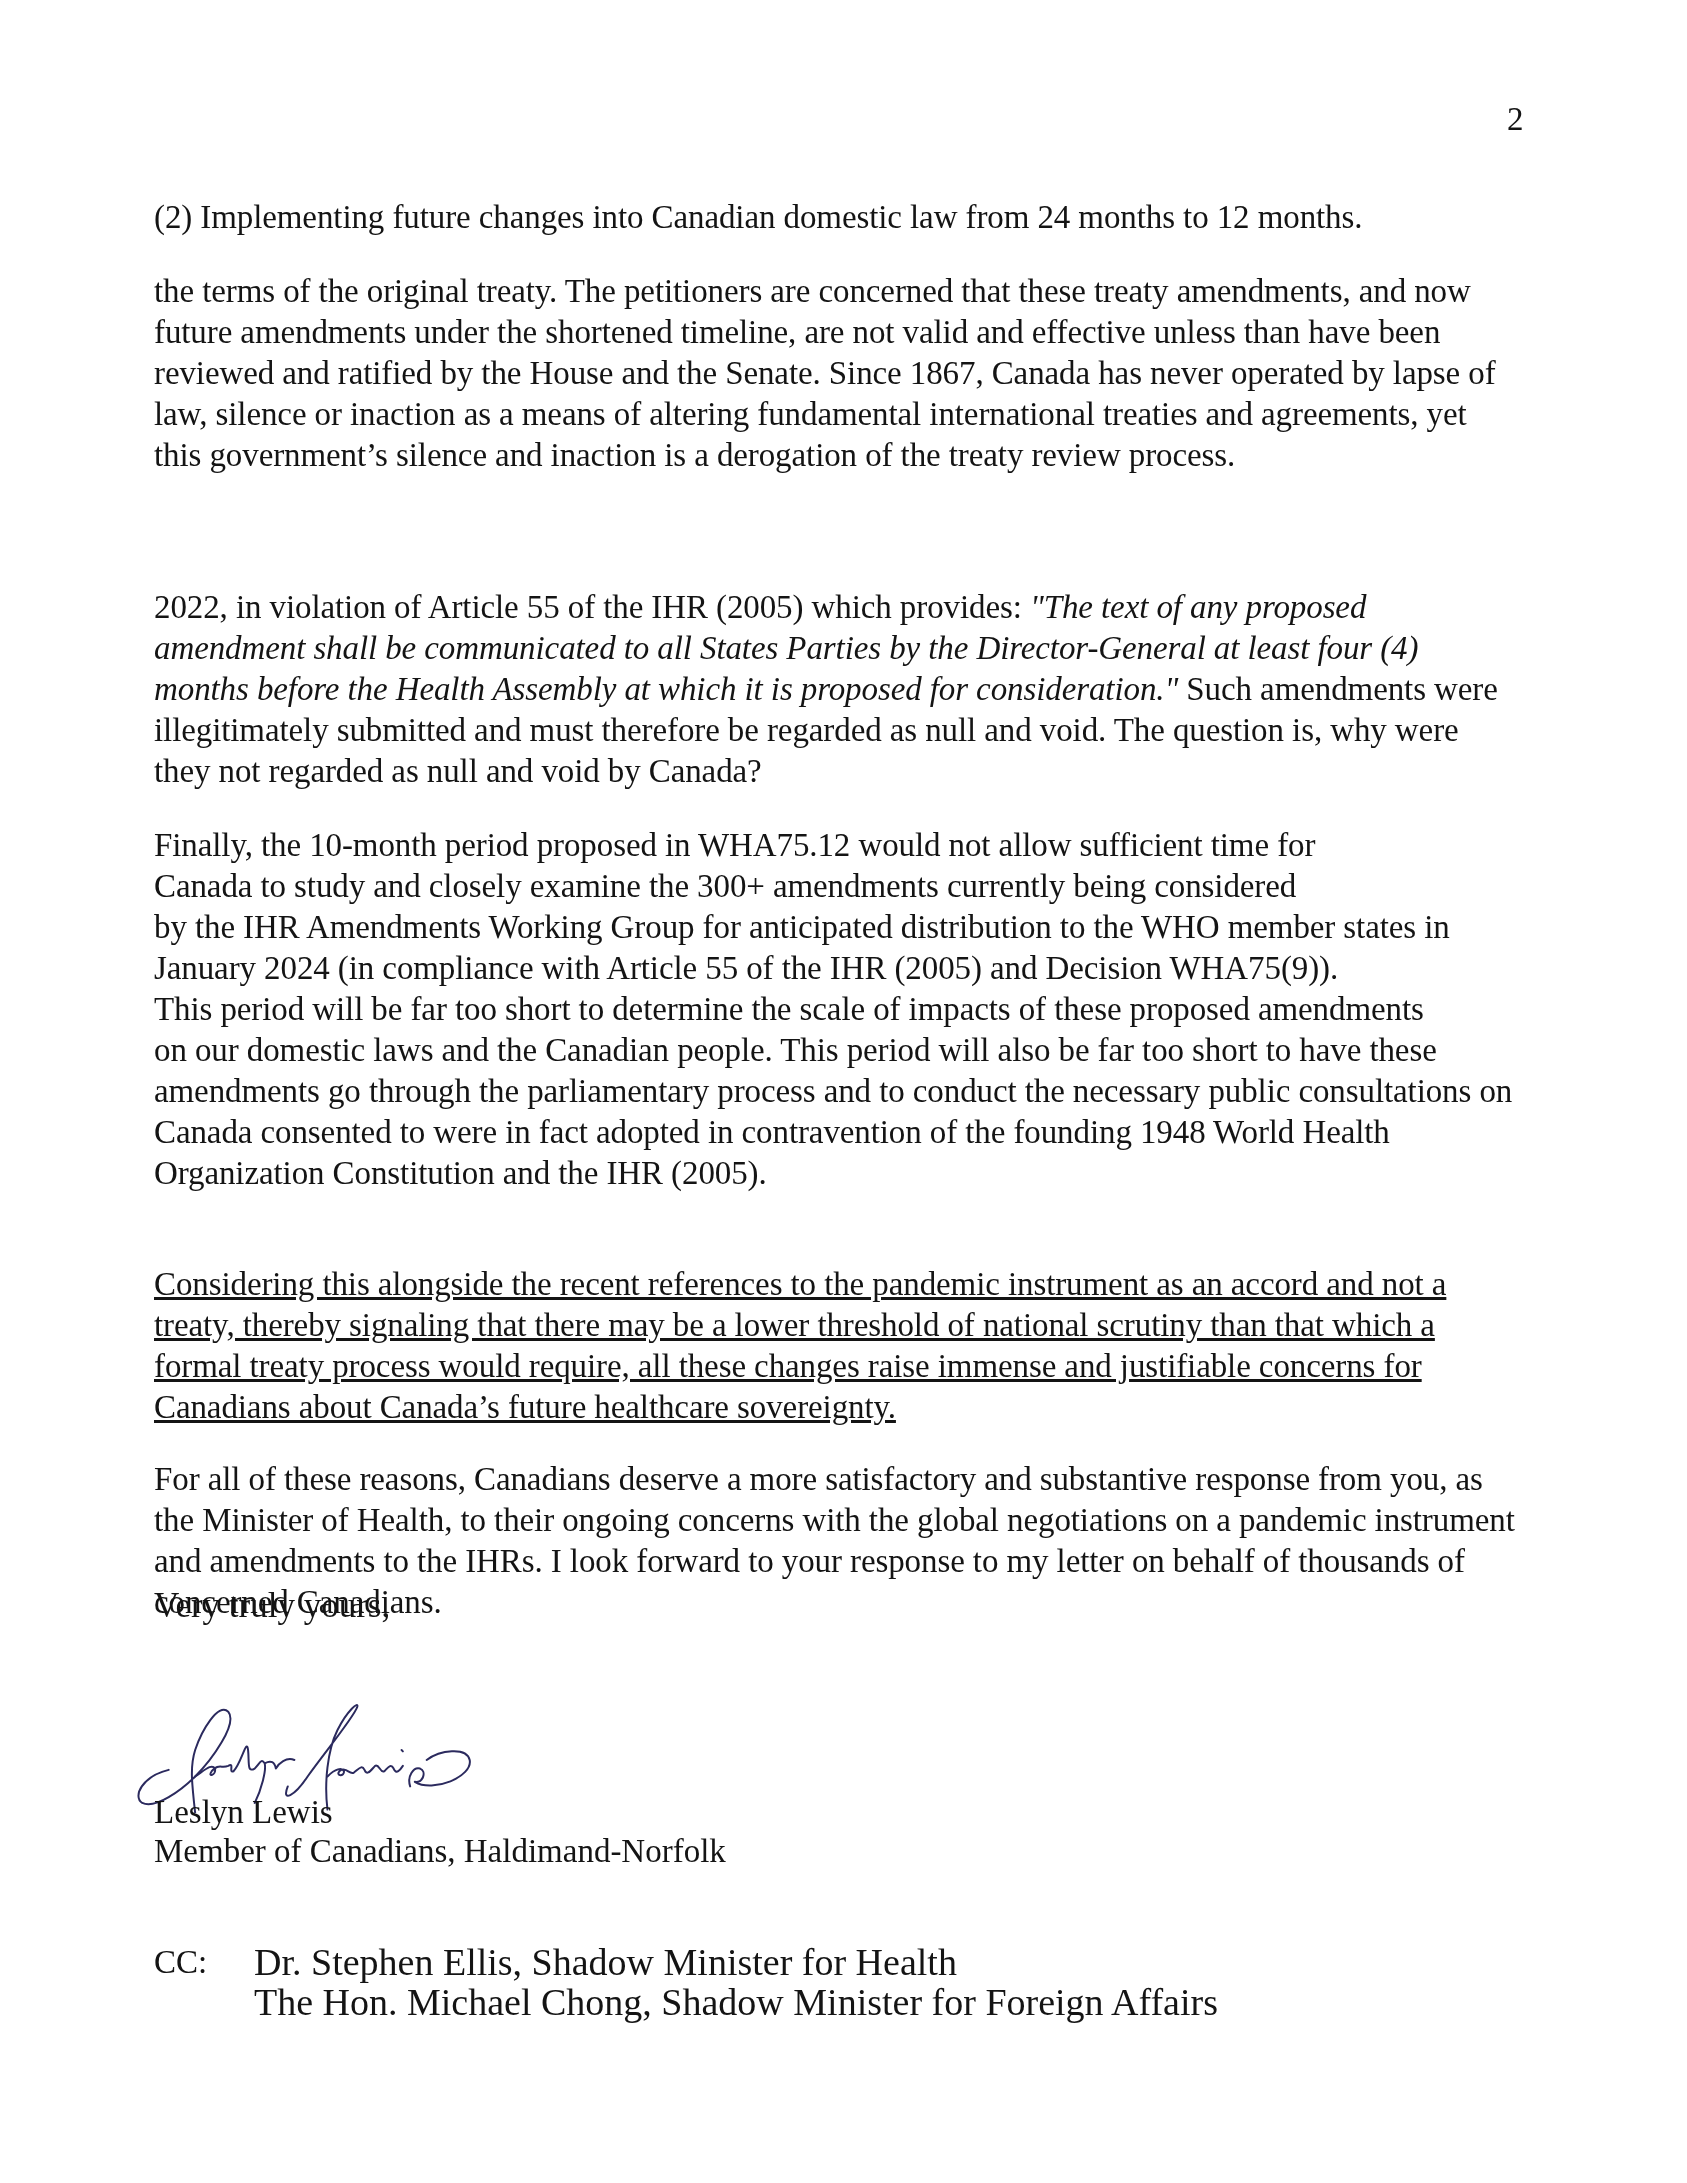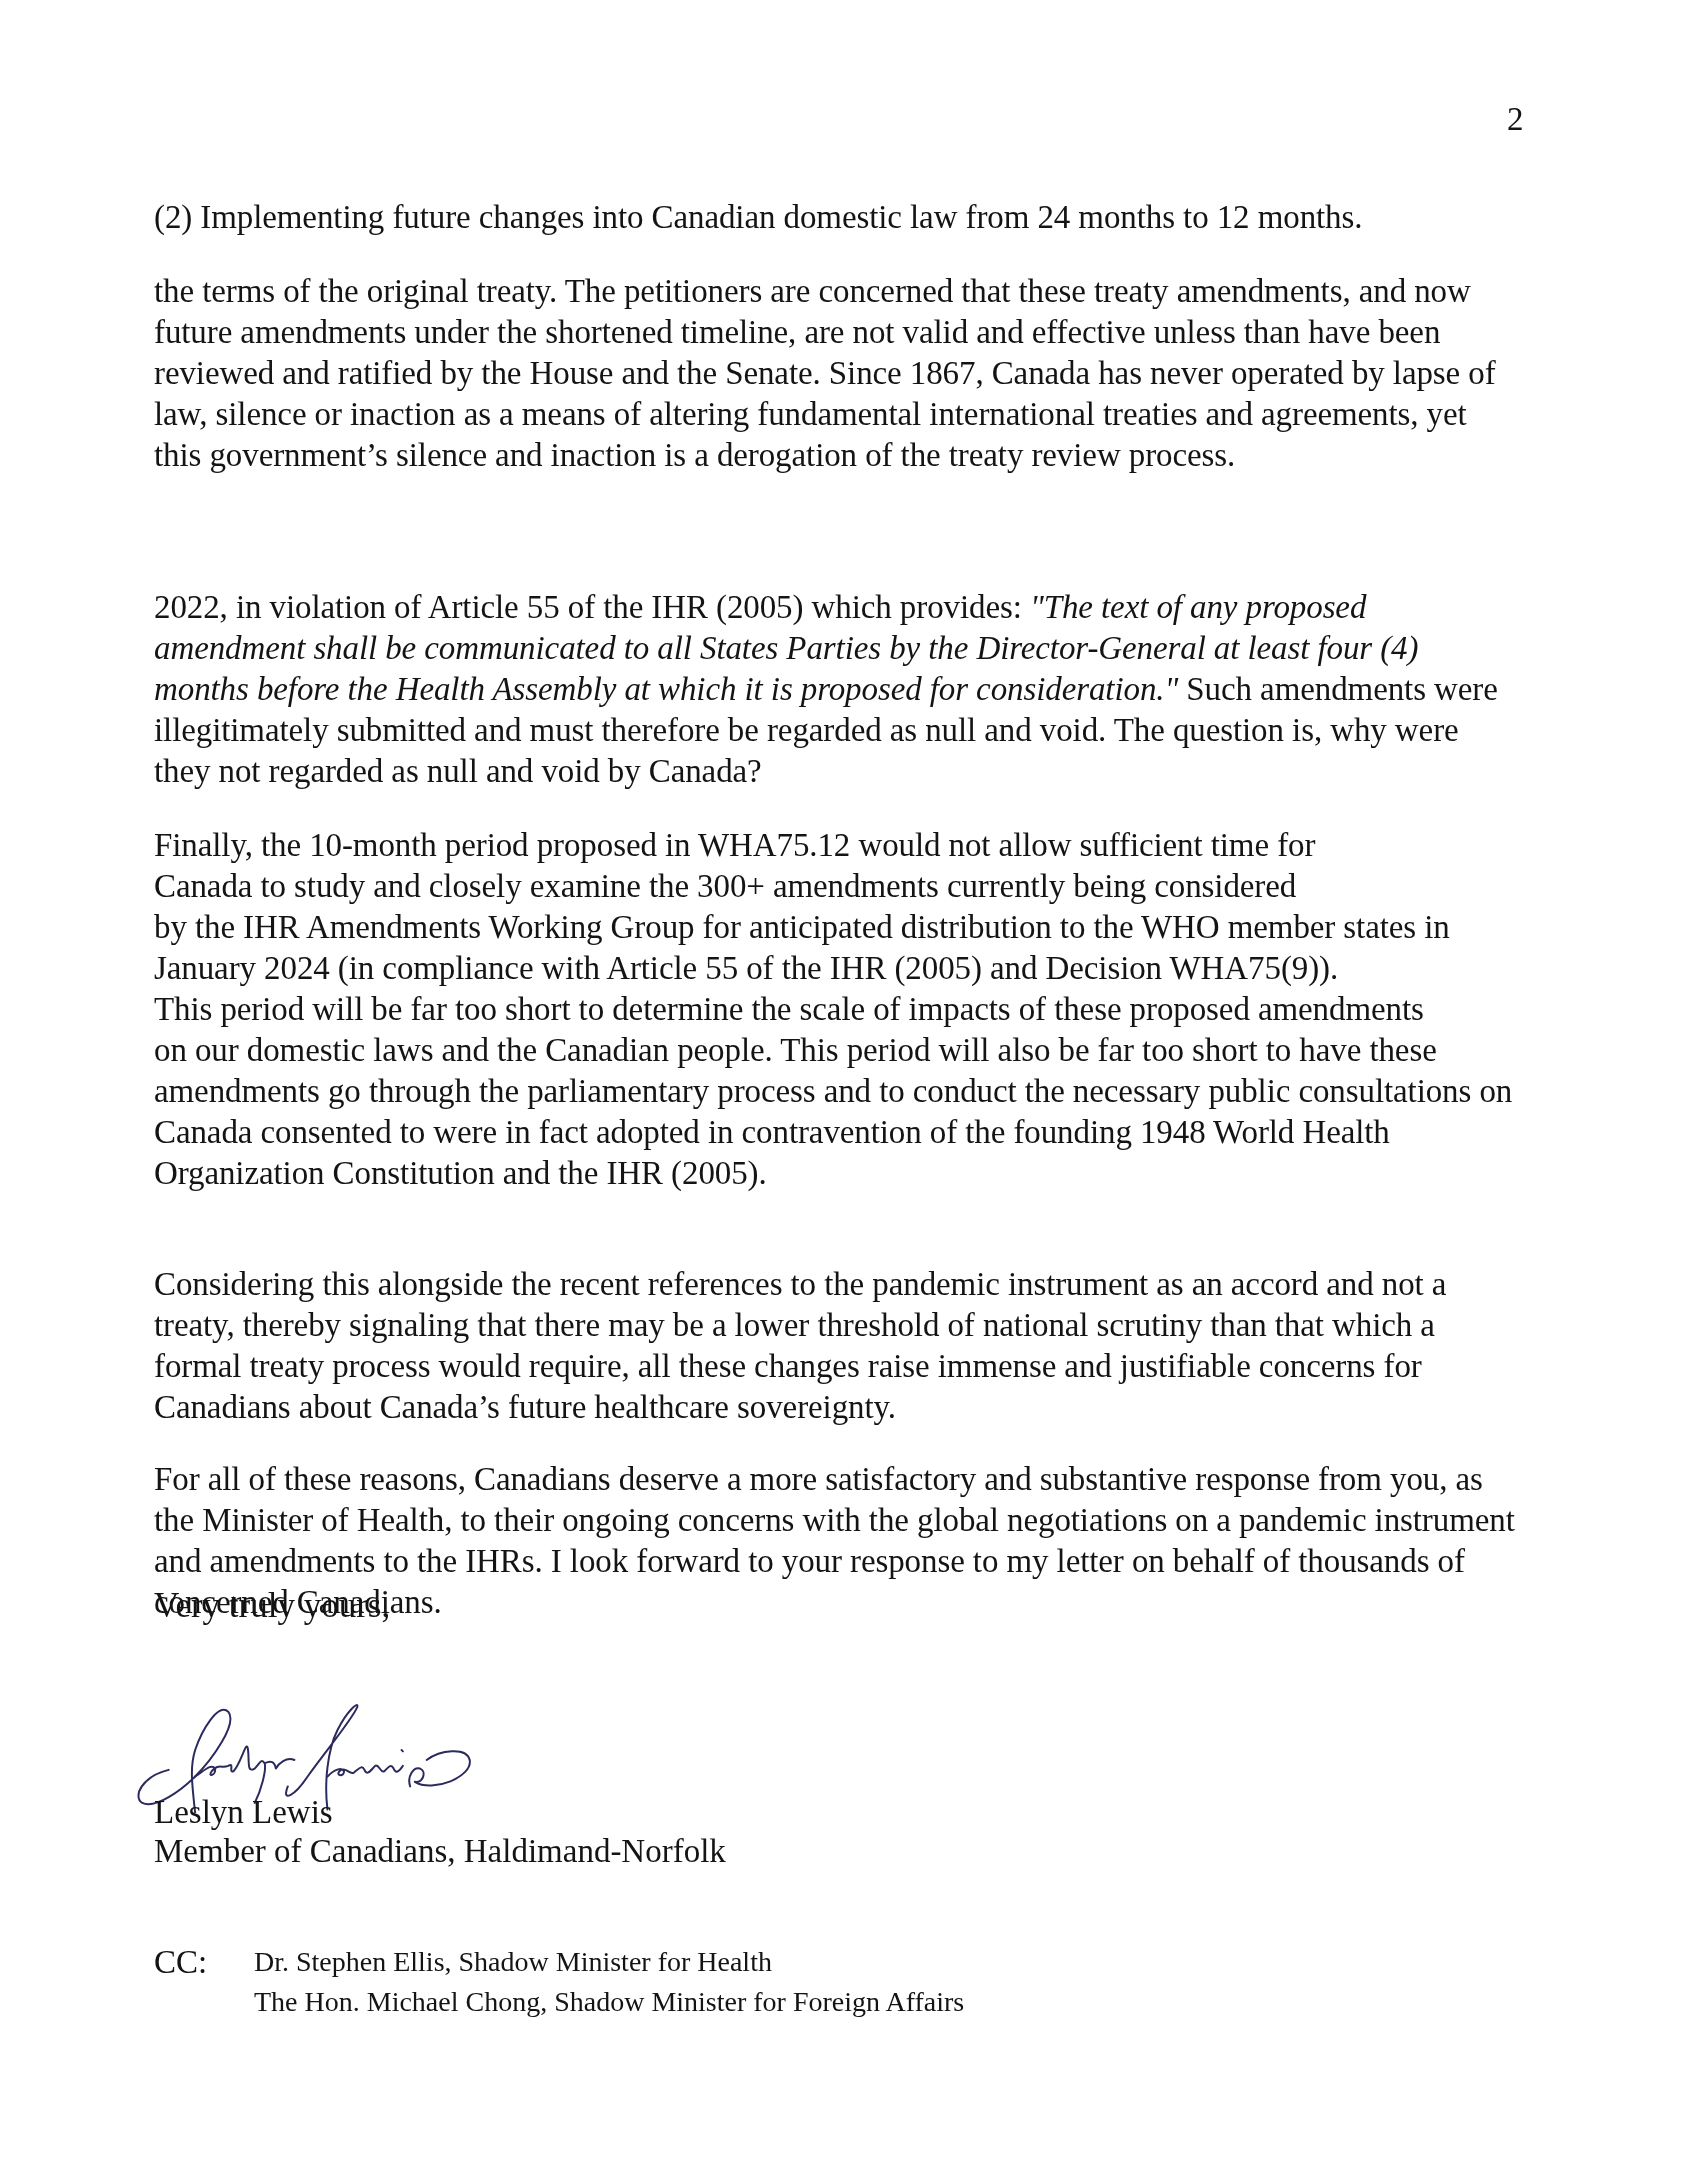--- a/index.html
+++ b/index.html
@@ -34,21 +34,21 @@
       margin: 0;
       white-space: nowrap;
     }
     .line { display: block; }
     em { font-style: italic; }
 
     #p1 { top: 197px; }
     #p2 { top: 271px; }
     #p3 { top: 587px; }
     #p4 { top: 825px; }
-    #p5 { top: 1264px; }
+    #p5 { top: 1264px; text-decoration: underline; }
     #p6 { top: 1459px; }
 
     .closing {
       position: absolute;
       top: 1585px;
       left: 154px;
       font-size: 35px;
       line-height: 41px;
     }
     .signature {
@@ -76,21 +76,21 @@
       position: absolute;
       top: 1942px;
       left: 154px;
       font-size: 33px;
       line-height: 41px;
     }
     .cc-list {
       position: absolute;
       top: 1942px;
       left: 254px;
-      font-size: 28px;
+      font-size: 38px;
       line-height: 40px;
     }
     .cc-item { display: block; white-space: nowrap; }
   </style>
 </head>
 <body>
 
 <div>
 
   <div class="page-number">2</div>

